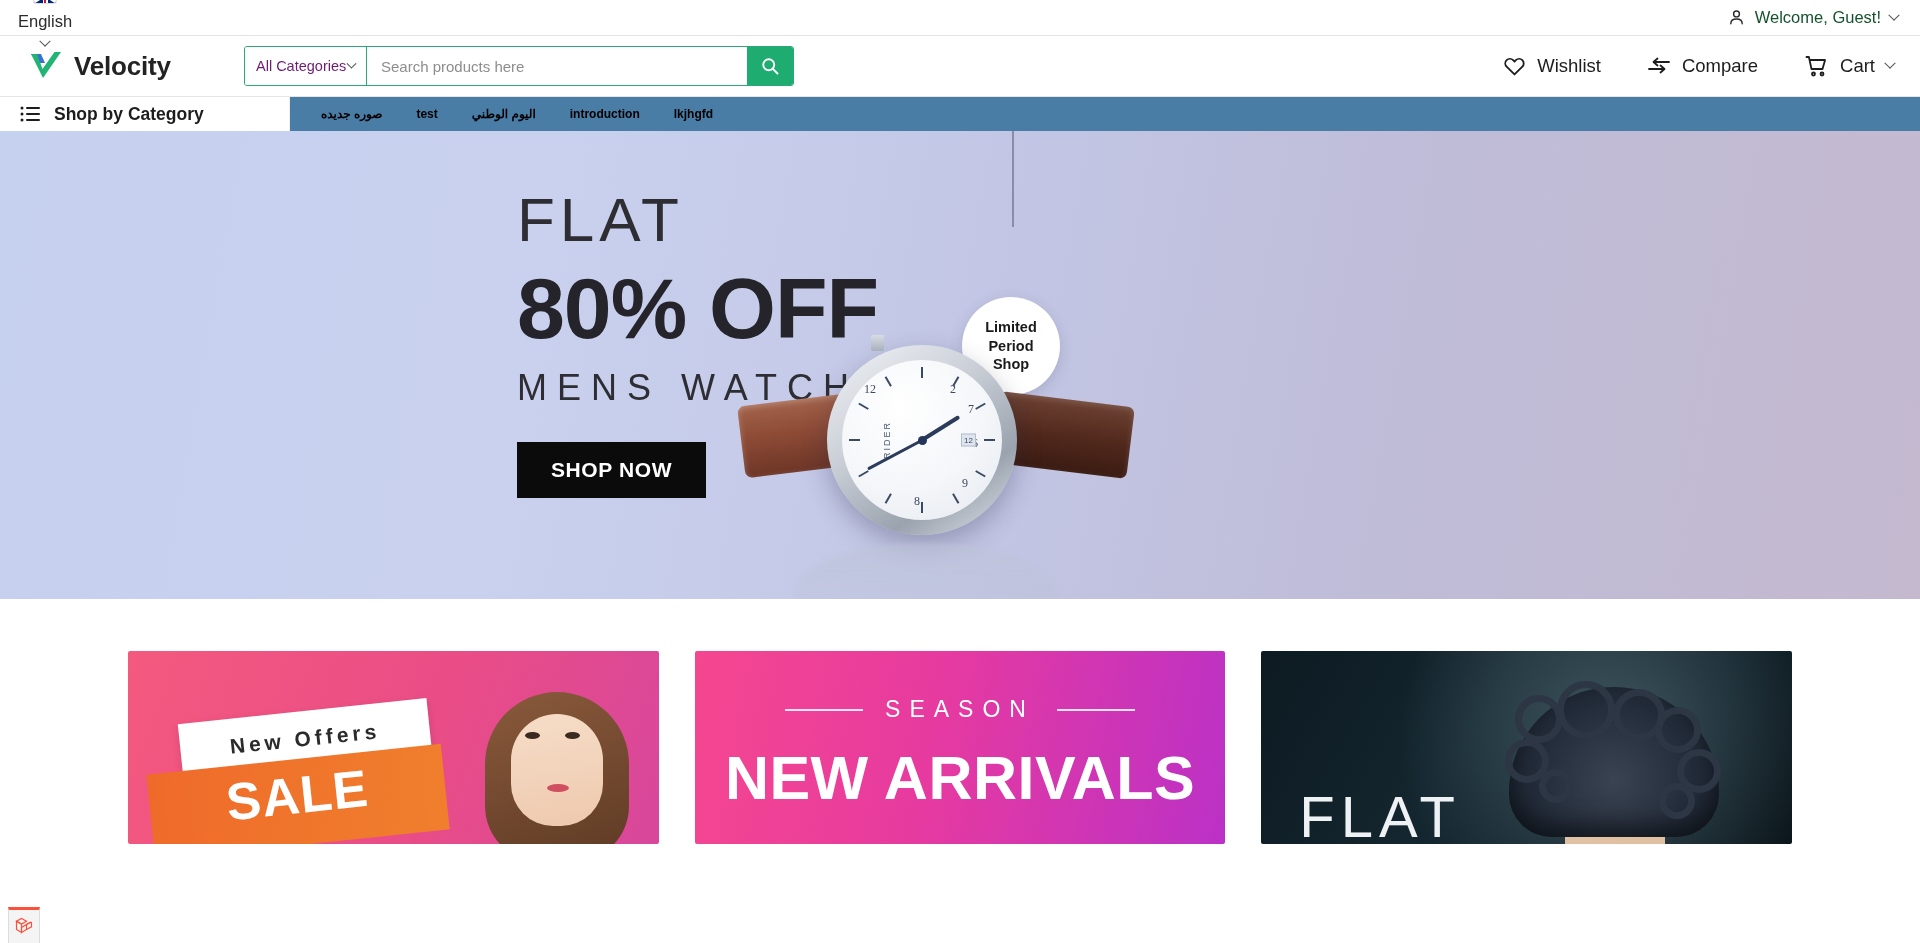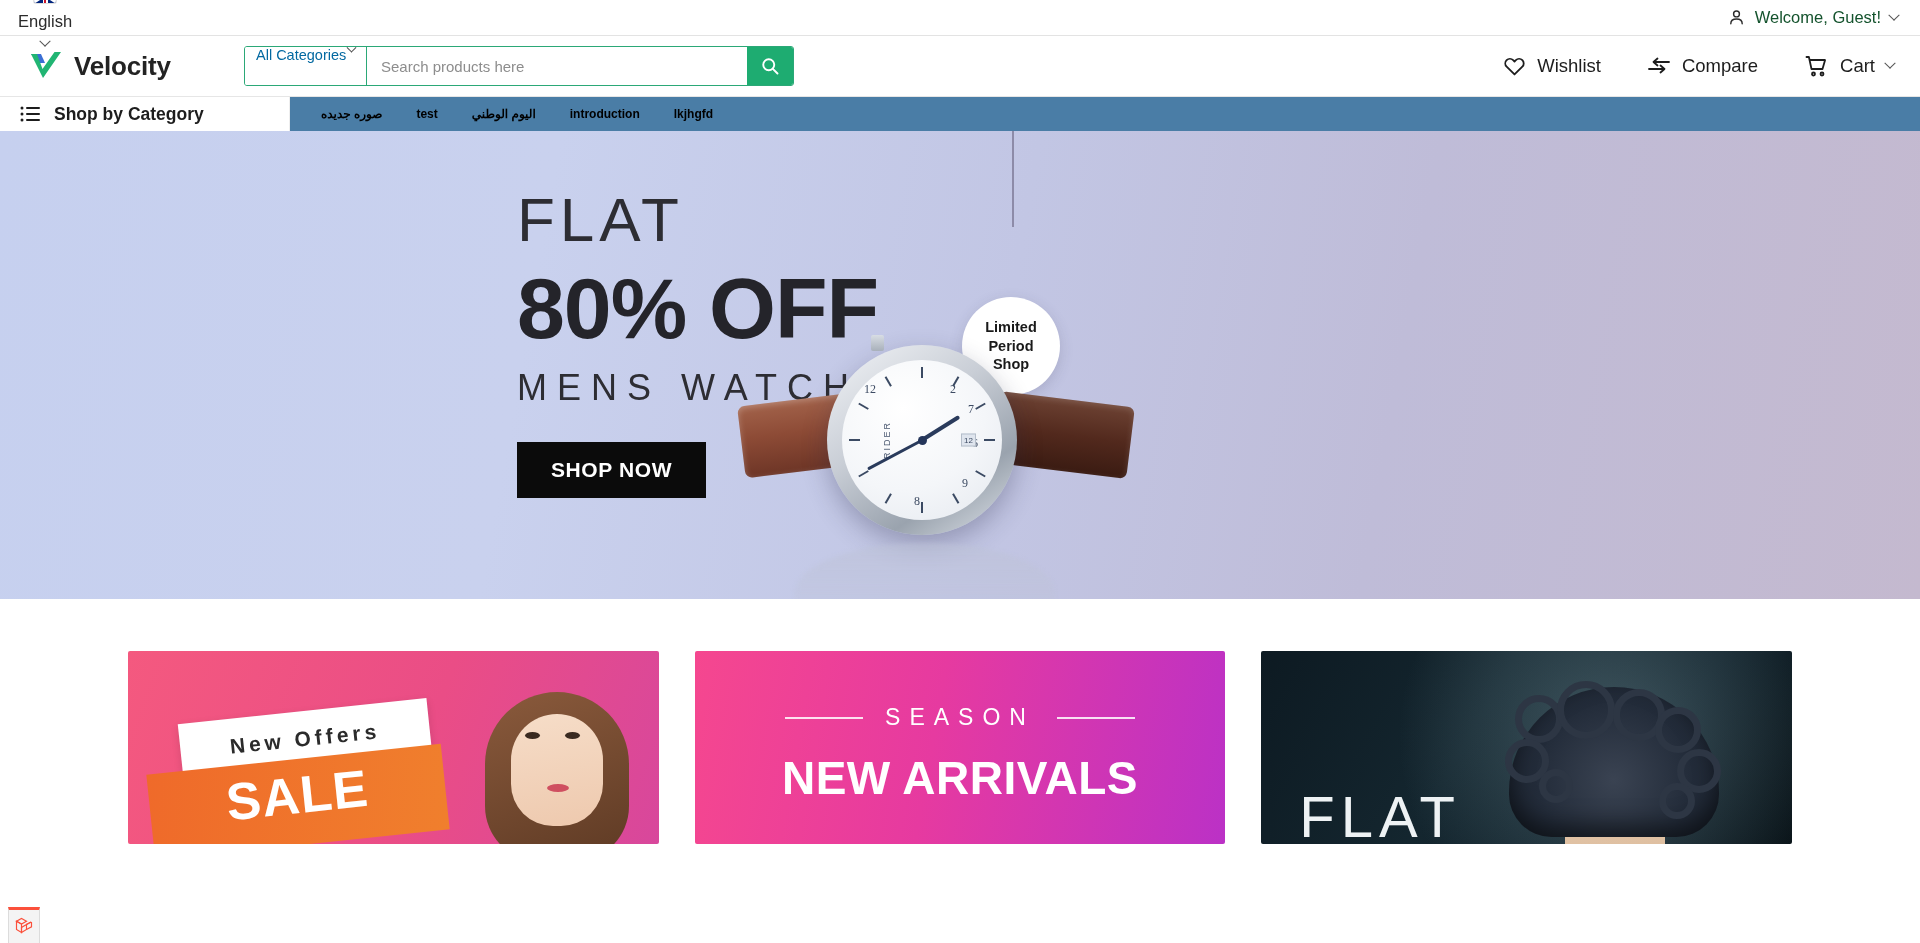--- a/index.html
+++ b/index.html
@@ -65,22 +65,22 @@
   .brand { display:flex; align-items:center; gap:12px; width:208px; cursor:pointer; }
   .brand-name { font-size:26px; font-weight:700; letter-spacing:-.2px; color:#232323; }
 
   .searchwrap {
     display:flex; align-items:stretch; height:40px;
     width:550px; margin-left:8px;
     border:1px solid #2ba877; border-radius:3px; overflow:hidden;
     background:#fff;
   }
   .cat-select {
-    display:flex; align-items:flex-start; justify-content:space-between;
-    width:122px; padding:0 11px; font-size:14.5px; color:#0369a1;
+    display:flex; align-items:center; justify-content:space-between;
+    width:122px; padding:0 11px; font-size:14.5px; color:#701a75;
     border-right:1px solid #2ba877; cursor:pointer; background:#fff;
   }
   .cat-select .chev { width:7px; height:7px; border-color:#4a4a4a; }
   .search-input {
     flex:1; border:0; outline:0; padding:0 14px;
     font-size:15px; font-family:inherit; color:#0c4a6e; background:#fff;
   }
   .search-input::placeholder { color:#8d8d8d; }
   .search-btn {
     width:46px; background:#1eac71; border:0; cursor:pointer;
@@ -279,21 +279,21 @@
     background:linear-gradient(100deg,#f5478f 0%,#e63aa0 45%,#bb31c6 100%);
     display:flex; flex-direction:column; align-items:center; justify-content:center;
     padding-top:14px;
   }
   .season-row { display:flex; align-items:center; gap:22px; }
   .season-row .ln { width:78px; height:2px; background:rgba(255,255,255,.85); }
   .season-row span {
     color:#fff; font-size:23px; font-weight:300; letter-spacing:9px;
   }
   .arrivals {
-    color:#fff; font-size:46px; font-weight:800; letter-spacing:.5px; margin-top:20px;
+    color:#fff; font-size:61px; font-weight:800; letter-spacing:.5px; margin-top:20px;
   }
 
   .promo-3 {
     background:
       radial-gradient(circle at 66% 44%, rgba(120,150,160,.45) 0%, rgba(18,32,40,0) 58%),
       linear-gradient(120deg,#0d1a22 0%,#14262f 40%,#102029 72%,#0a1419 100%);
     overflow:hidden;
   }
   .flat-3 {
     position:absolute; left:38px; bottom:-6px;

